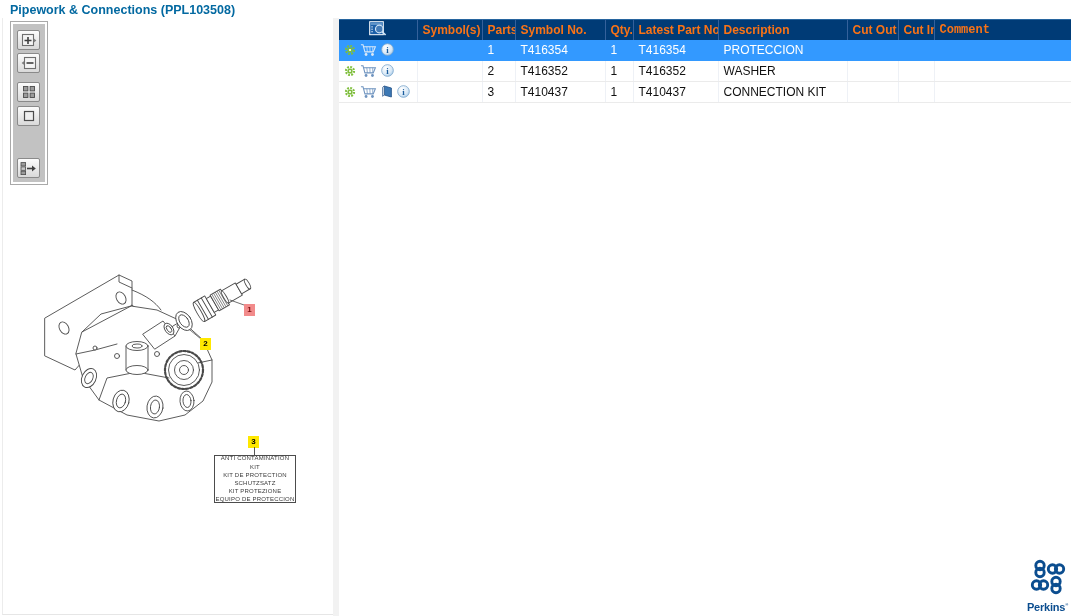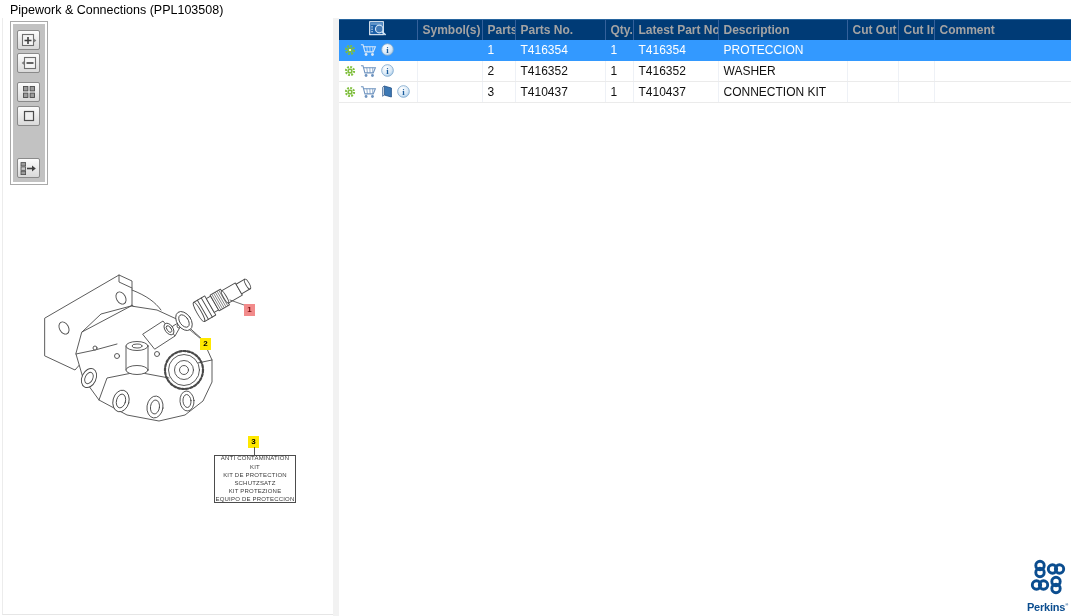--- a/index.html
+++ b/index.html
@@ -1,21 +1,21 @@
 <!DOCTYPE html>
 <html><head>
 <meta charset="utf-8">
 <style>
   * { margin:0; padding:0; box-sizing:border-box; }
   html,body { background:#fff; }
   body { font-family:"Liberation Sans", sans-serif; }
   .app { position:relative; width:1071px; height:616px; background:#fff; overflow:hidden; }
 
   
-  .page-title { position:absolute; left:10px; top:3px; font-size:12.5px; font-weight:normal; color:#000000; }
+  .page-title { position:absolute; left:10px; top:3px; font-size:12.5px; font-weight:bold; color:#0369a1; }
 
   
   .left-pane { position:absolute; left:2px; top:18px; width:331px; height:597px;
                border-left:1px solid #ececec; border-bottom:1px solid #e6e6e6; background:#fff; }
   .pane-divider { position:absolute; left:333px; top:18px; width:6px; height:598px; background:#f2f2f2; }
 
   
   .toolbar { position:absolute; left:7px; top:3px; width:38px; height:164px;
              background:#fff; border:1px solid #a9a9a9; padding:2px; }
   .toolbar-inner { width:100%; height:100%; background:#c2c2c2; position:relative; }
@@ -31,24 +31,24 @@
   .callout.red { background:#f28b8b; color:#7c1010; }
   .callout.yellow { background:#ffe800; }
   .note-leader { position:absolute; left:251px; top:429px; width:1px; height:9px; background:#555; }
   .note-box { position:absolute; left:211px; top:437px; width:82px; height:48px; border:1px solid #4c4c4c;
               display:flex; flex-direction:column; justify-content:center; text-align:center;
               font-size:6px; line-height:8.2px; color:#3a3a3a; letter-spacing:.2px; }
 
   
   table.parts { position:absolute; left:339px; top:19px; width:732px; border-collapse:collapse;
                 table-layout:fixed; font-size:12px; color:#111; }
-  table.parts th { background:#003b76; color:#a3a3a3; font-weight:600; text-align:left; height:20px;
+  table.parts th { background:#003b76; color:#f97316; font-weight:600; text-align:left; height:20px;
                    padding:0 0 0 5px; border-right:1px solid #35619b; border-top:1px solid #27659f;
                    white-space:nowrap; overflow:hidden; }
-  table.parts th:last-child { border-right:none; }
+  table.parts th:last-child { border-right:none;font-family:Liberation Mono, monospace; }
   table.parts th.icon-col { text-align:center; padding:0; }
   table.parts td { height:20px; padding:0 0 0 5px; border-bottom:1px solid #ebebeb;
                    border-right:1px solid #eef1f6; white-space:nowrap; overflow:hidden; background:#fff; }
   table.parts td:last-child { border-right:none; }
   table.parts tr.selected td { background:#3399ff; color:#fff; border-bottom-color:#3399ff; border-right-color:#3399ff; }
   td.cell-icons { padding:0 0 0 3px; }
   .icon-strip { display:flex; align-items:center; gap:4px; height:20px; }
   .icon-strip svg { flex:none; cursor:pointer; }
 
   
@@ -230,21 +230,21 @@
             <rect x="1.6" y="1.6" width="11.8" height="2.4" fill="#5e93c9"></rect>
             <rect x="2.4" y="5.2" width="1.3" height="1.3" fill="#cfe0f2"></rect>
             <rect x="2.4" y="7.6" width="1.3" height="1.3" fill="#cfe0f2"></rect>
             <rect x="2.4" y="10" width="1.3" height="1.3" fill="#cfe0f2"></rect>
             <circle cx="10.3" cy="8" r="3.8" fill="rgba(255,255,255,0.18)" stroke="#cfe4f7" stroke-width="1.2"></circle>
             <path d="M13,10.6 L16.6,14" stroke="#cfe4f7" stroke-width="1.7"></path>
           </svg>
         </th>
         <th>Symbol(s)</th>
         <th>Parts</th>
-        <th>Parts No.</th>
+        <th>Symbol No.</th>
         <th>Qty.</th>
         <th>Latest Part No.</th>
         <th>Description</th>
         <th>Cut Out</th>
         <th>Cut In</th>
         <th>Comment</th>
       </tr>
     </thead>
     <tbody>
 

